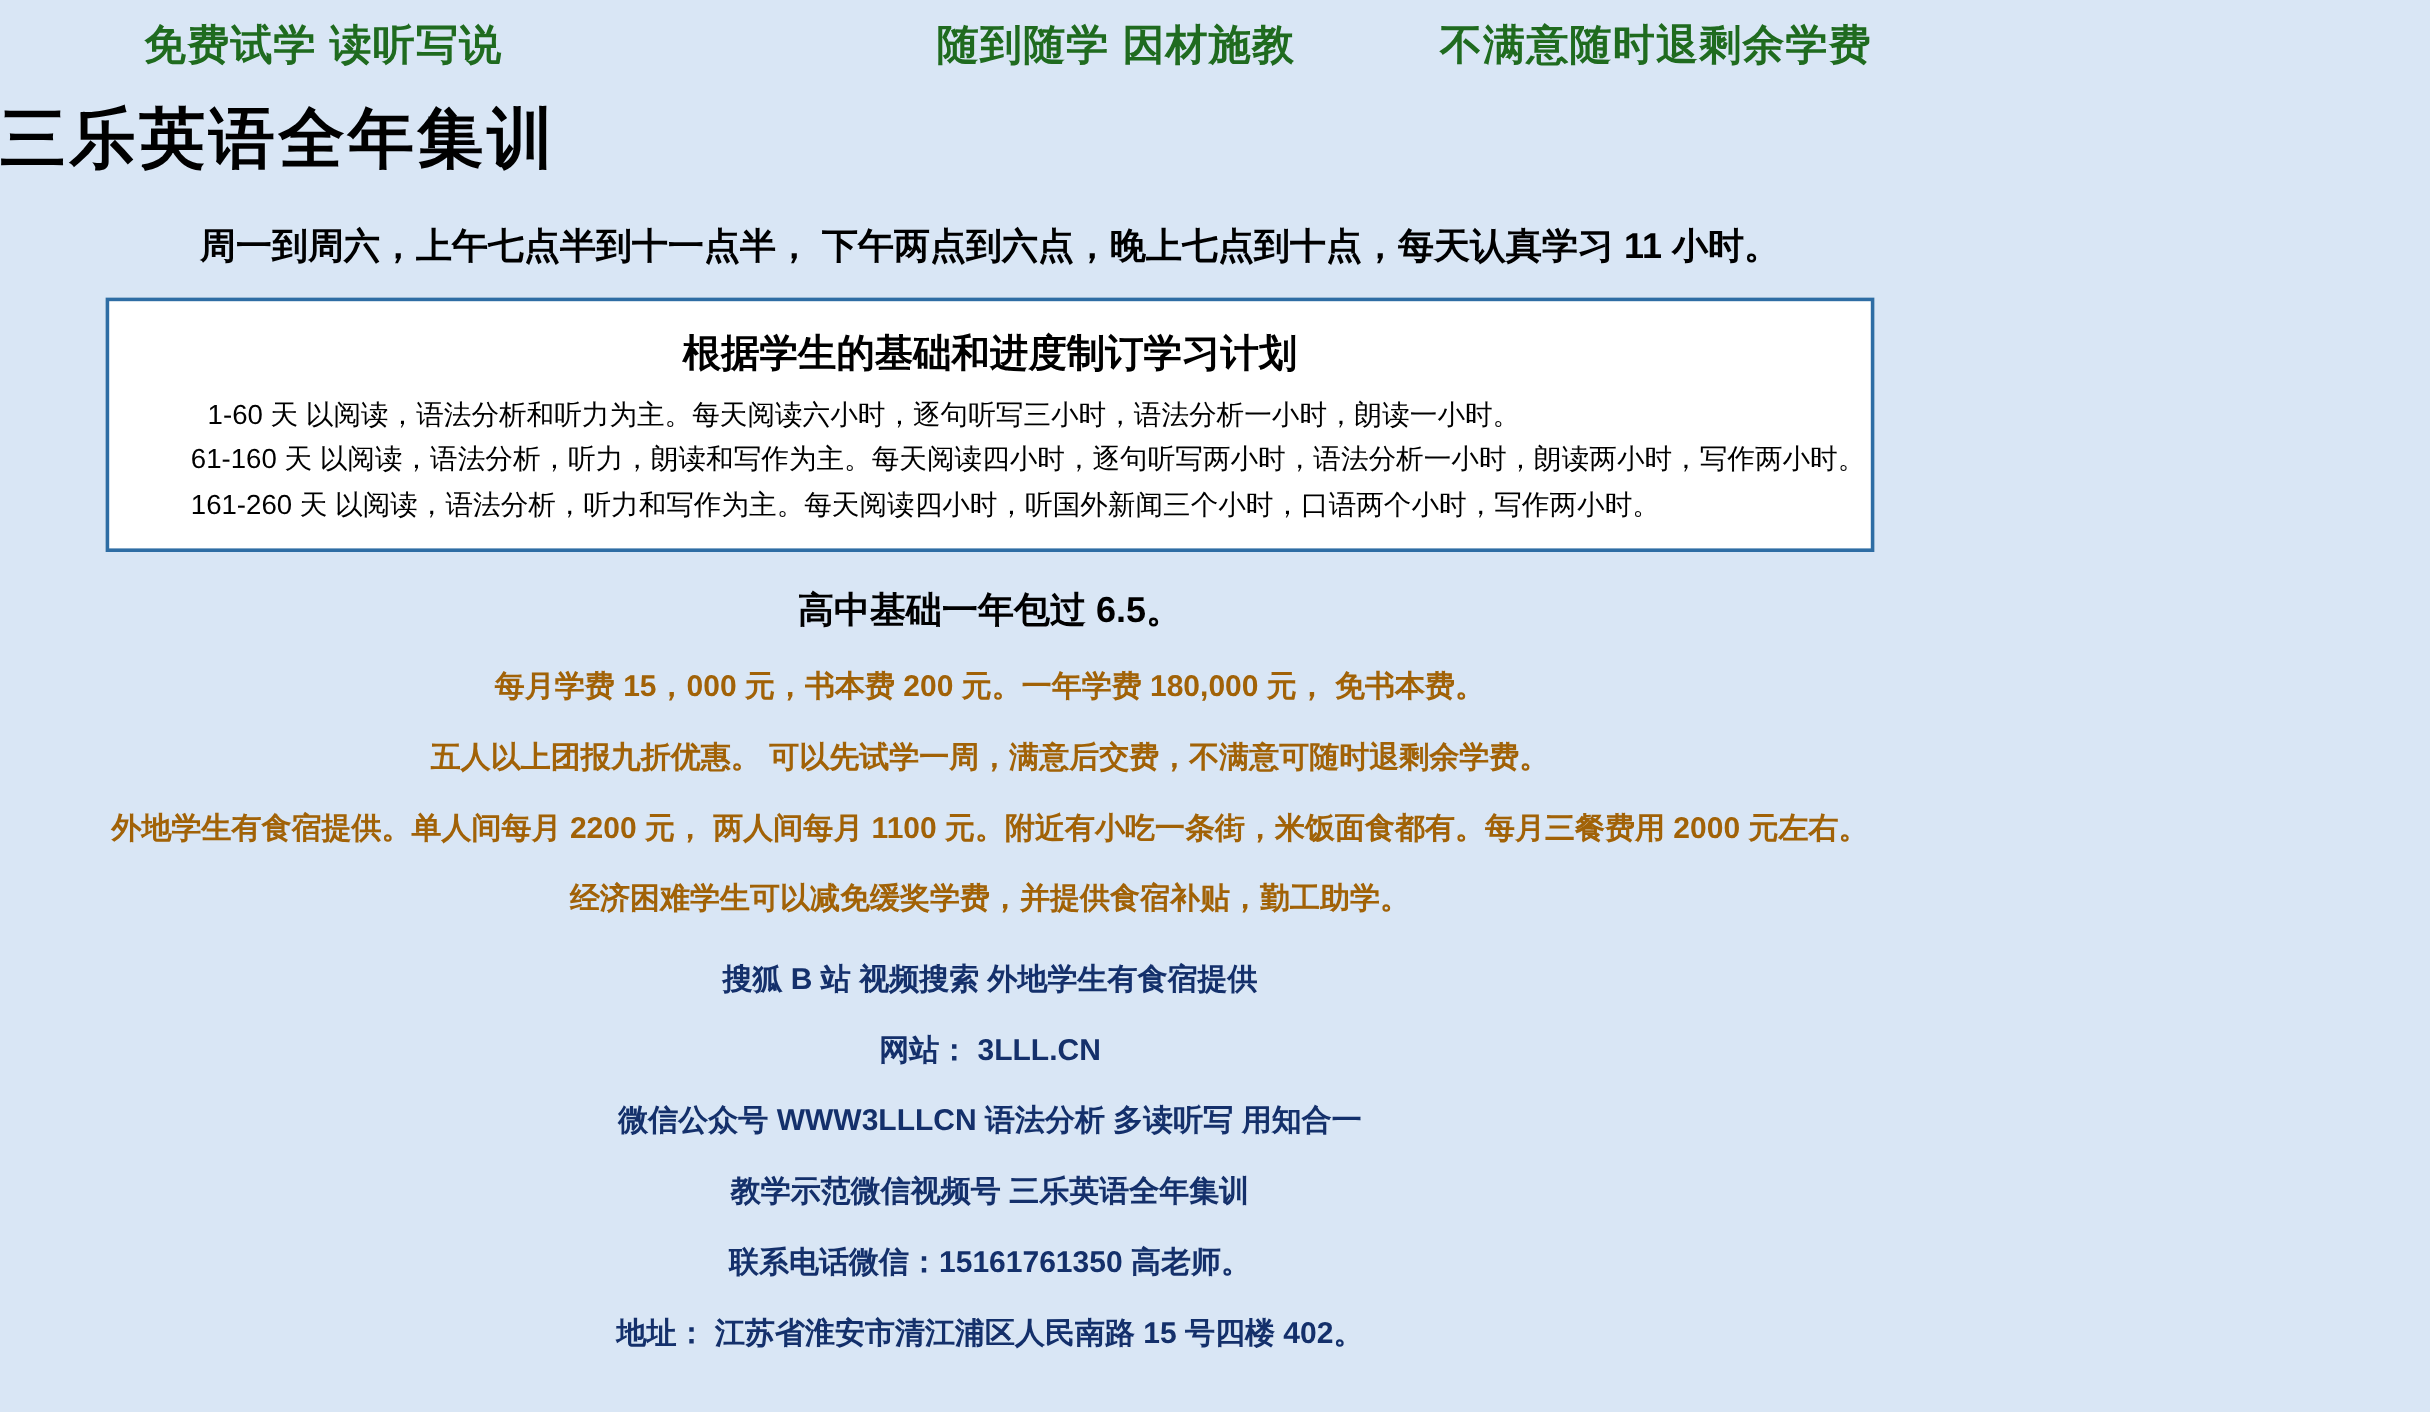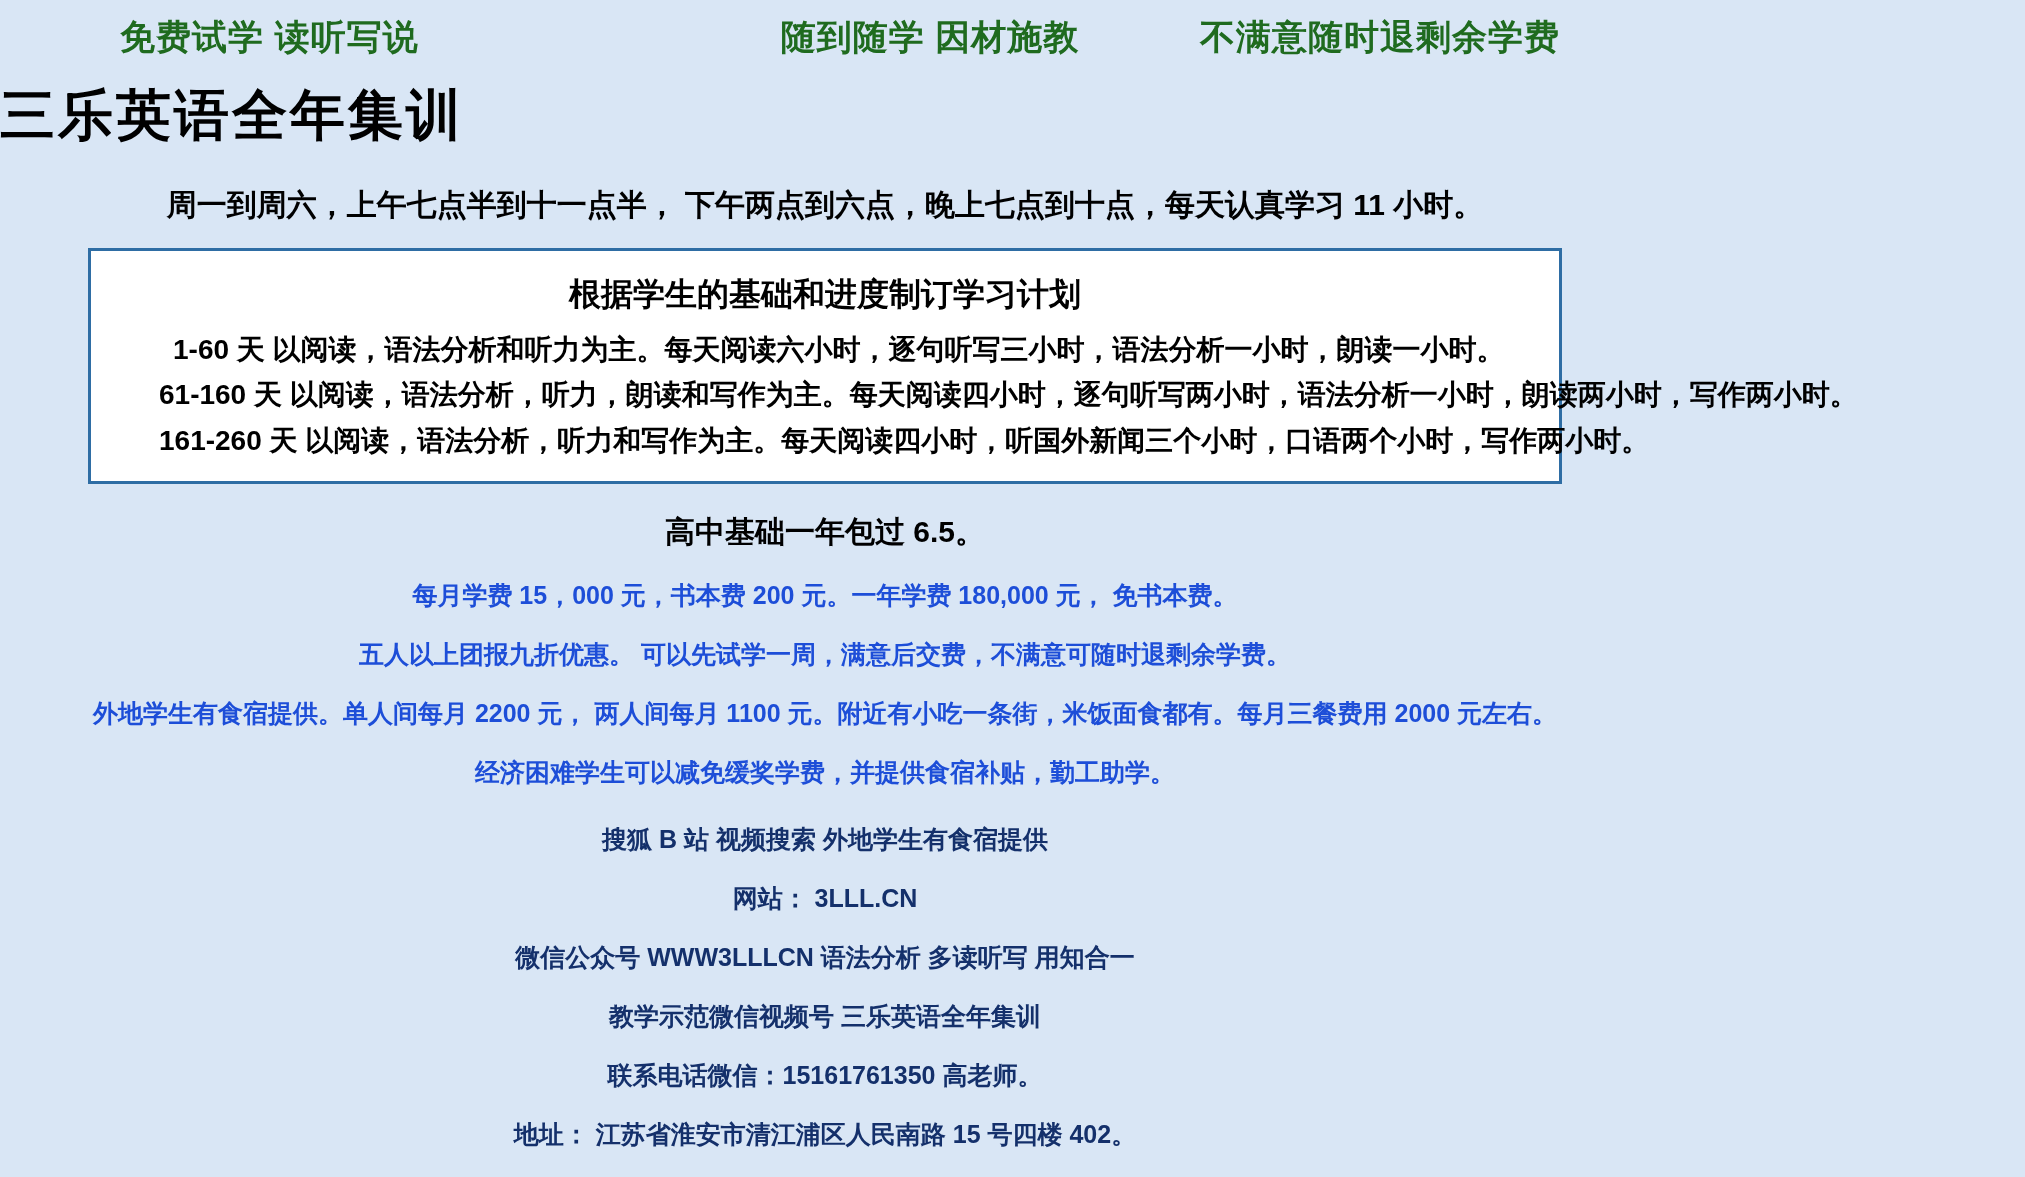--- a/index.html
+++ b/index.html
@@ -64,22 +64,22 @@
     box-sizing: border-box;
   }
   .plan-title {
     text-align: center;
     font-size: 32px;
     font-weight: bold;
     margin: 6px 0 10px 0;
     color: #000;
   }
   .plan-line {
-    font-size: 28px;
-    font-weight: bold;
+    font-size: 23px;
+    font-weight: normal;
     line-height: 1.62;
     color: #000;
     white-space: nowrap;
   }
   .plan-line.l1 { padding-left: 62px; }
   .plan-line.l2 { padding-left: 48px; }
   .plan-line.l3 { padding-left: 48px; }
   .plan-line.l4 { padding-left: 48px; }
 
   .guarantee {
@@ -87,21 +87,21 @@
     font-size: 30px;
     font-weight: bold;
     margin-top: 28px;
     color: #000;
   }
   .fee-line {
     text-align: center;
     font-size: 25px;
     font-weight: bold;
     margin-top: 26px;
-    color: #1d4ed8;
+    color: #a16207;
   }
   .contact-line {
     text-align: center;
     font-size: 25px;
     font-weight: bold;
     margin-top: 26px;
     color: #14306b;
   }
   .contact-line.first { margin-top: 34px; }
 </style>

